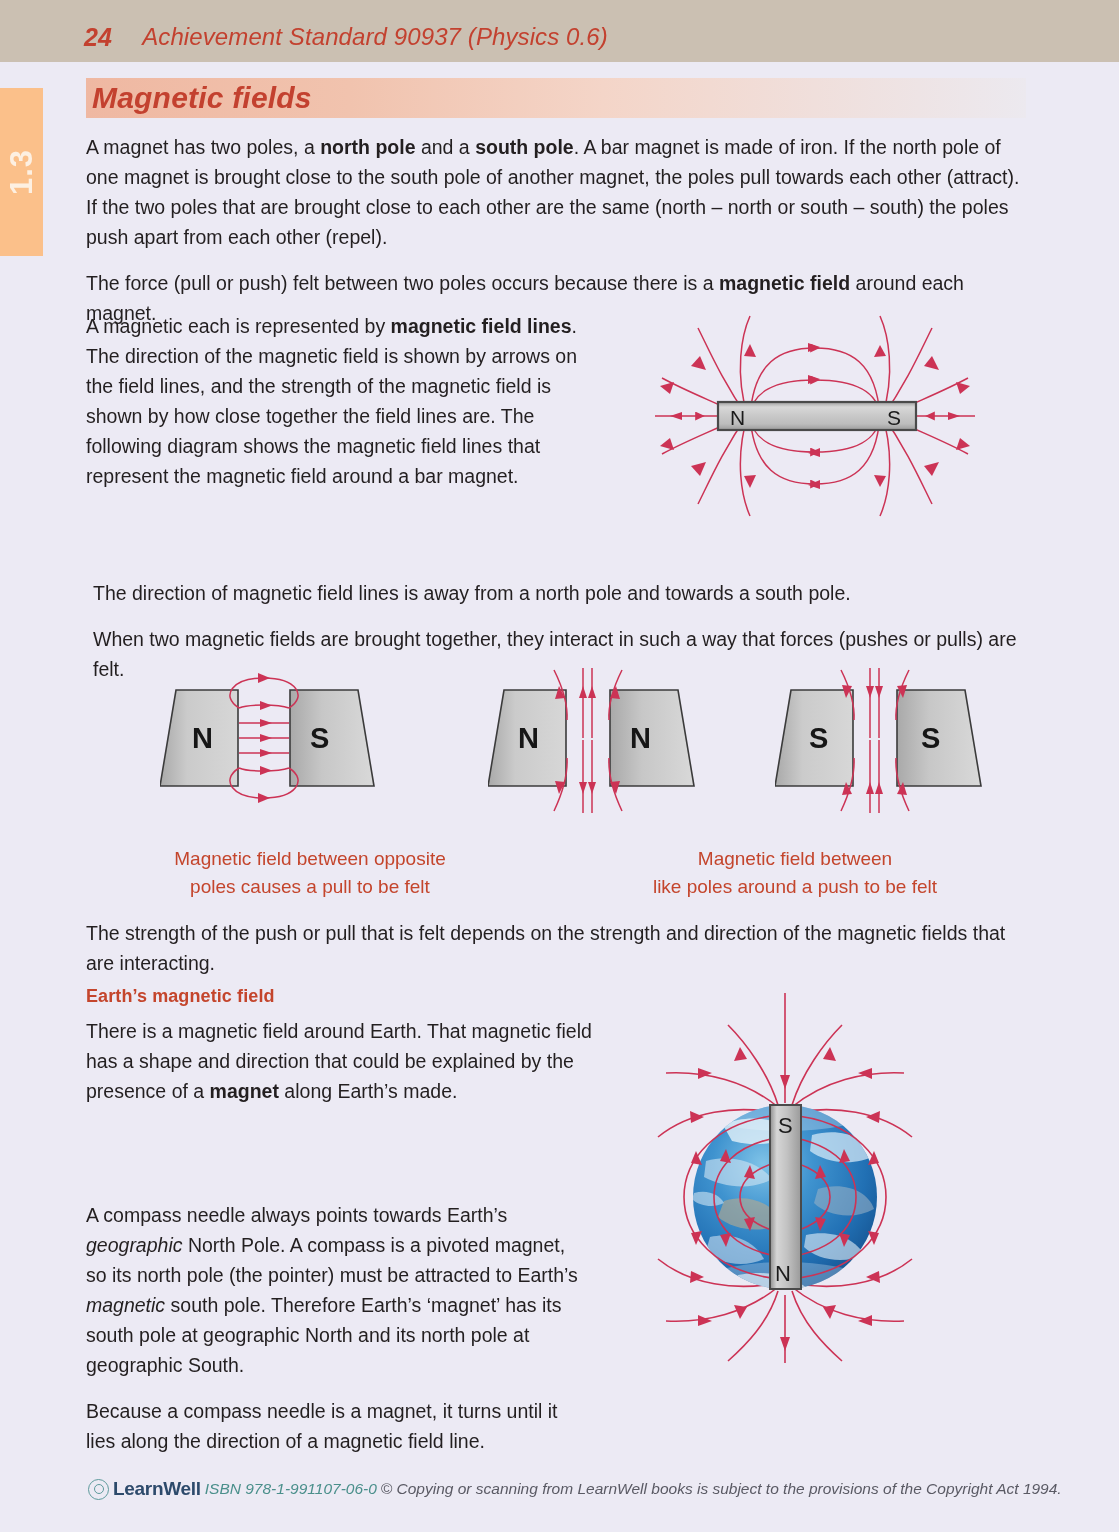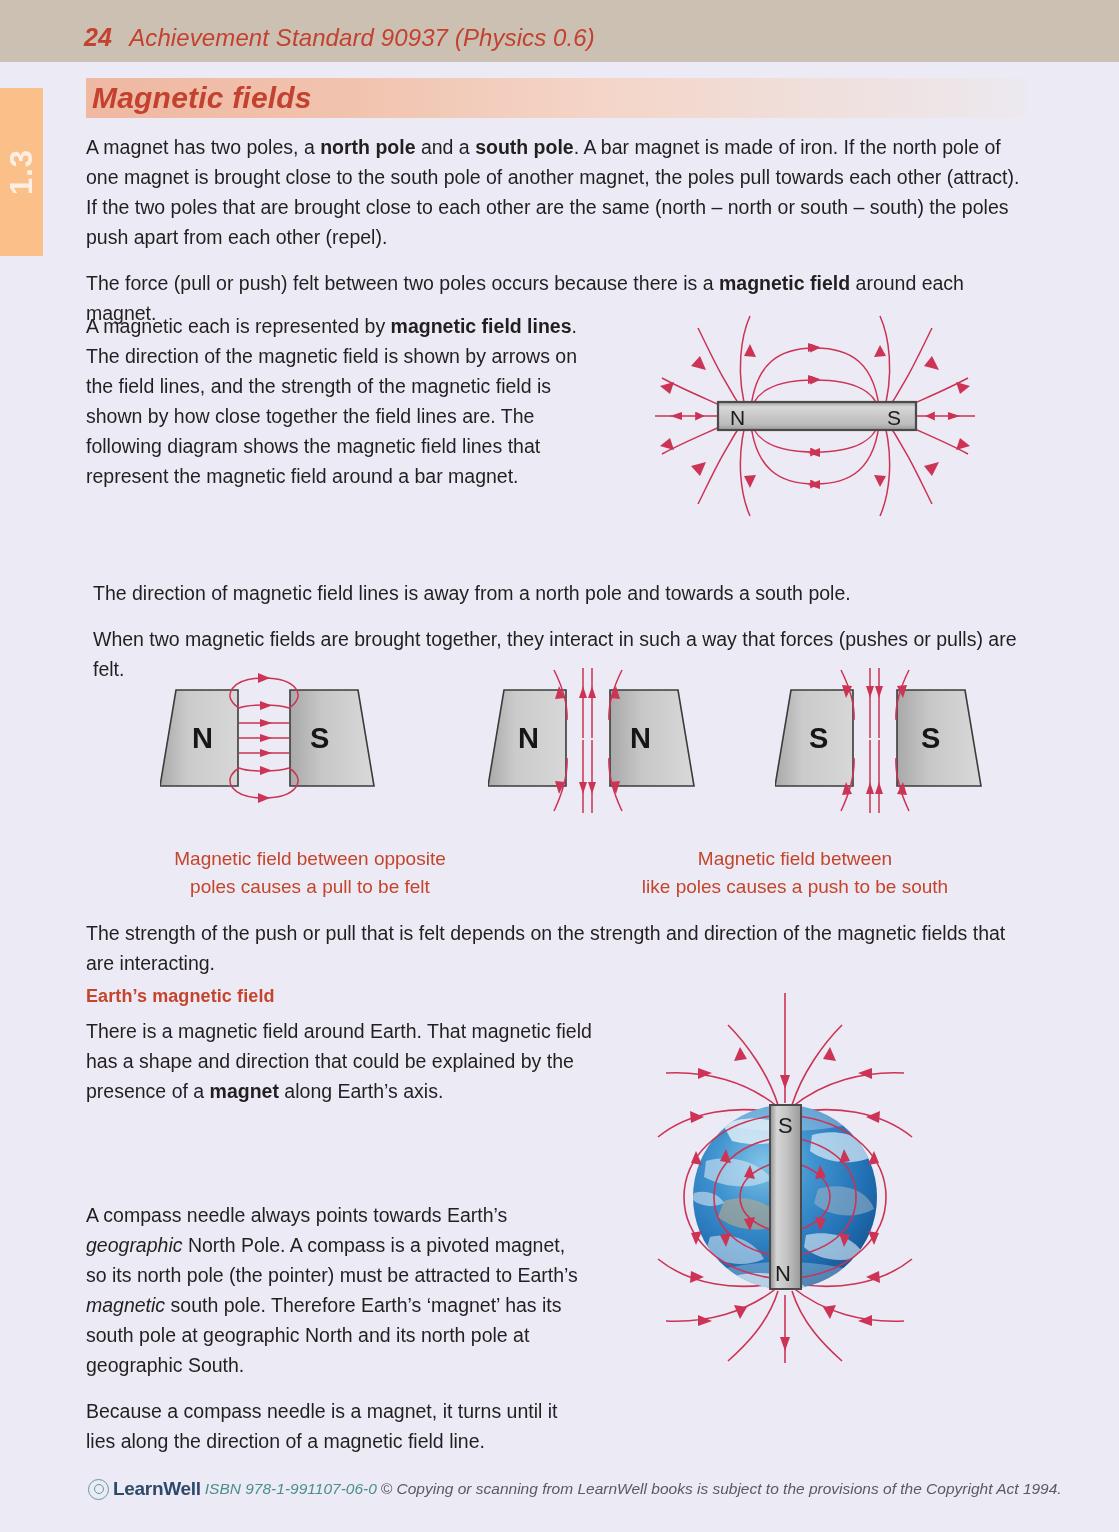--- a/index.html
+++ b/index.html
@@ -12,21 +12,21 @@
     position:relative;
     overflow:hidden;
   }
   
   .page-header{
     position:absolute;left:0;top:0;width:1119px;height:62px;
     background:#cbc0b2;
   }
   .page-header .inner{
     position:absolute;left:84px;top:23px;
-    display:flex;align-items:flex-end;gap:17px;
+    display:flex;align-items:flex-start;gap:30px;
     font-style:italic;color:#c3412f;
   }
   .page-num{font-size:25px;font-weight:bold;letter-spacing:.2px;}
   .header-title{font-size:24px;font-weight:normal;letter-spacing:.1px;}
 
   
   .side-tab{
     position:absolute;left:0;top:88px;width:43px;height:168px;
     background:#fbc08a;
   }
@@ -294,30 +294,30 @@
     <polygon points="91,126 95,114 99,126"></polygon>
     <polygon points="100,126 104,114 108,126"></polygon>
     <polygon points="67,127 71,114 77,126"></polygon>
     <polygon points="132,127 128,114 122,126"></polygon>
   </g>
 </svg>
 </div>
 
 <div class="caption" style="left:560px;top:845px;width:470px;">
   <div>Magnetic field between</div>
-  <div>like poles causes a push to be south</div>
+  <div>like poles around a push to be felt</div>
 </div>
 
 <div class="col" style="left:86px;top:918px;width:950px;">
   <p class="body">The strength of the push or pull that is felt depends on the strength and direction of the magnetic fields that are interacting.</p>
 </div>
 
 <div class="col" style="left:86px;top:986px;width:520px;">
   <h2 class="sub">Earth’s magnetic field</h2>
-  <p class="body"><span>There is a magnetic field around Earth. That magnetic field has a shape and direction that could be explained by the presence of a </span><b>magnet</b><span> along Earth’s axis.</span></p>
+  <p class="body"><span>There is a magnetic field around Earth. That magnetic field has a shape and direction that could be explained by the presence of a </span><b>magnet</b><span> along Earth’s made.</span></p>
 </div>
 
 <div class="col" style="left:86px;top:1200px;width:500px;">
   <p class="body"><span>A compass needle always points towards Earth’s </span><i>geographic</i><span> North Pole. A compass is a pivoted magnet, so its north pole (the pointer) must be attracted to Earth’s </span><i>magnetic</i><span> south pole. Therefore Earth’s ‘magnet’ has its south pole at geographic North and its north pole at geographic South.</span></p>
   <p class="body">Because a compass needle is a magnet, it turns until it lies along the direction of a magnetic field line.</p>
 </div>
 
 <div class="fig" style="left:628px;top:985px;">
 <svg width="330" height="385" viewBox="0 0 330 385">
   <defs>

